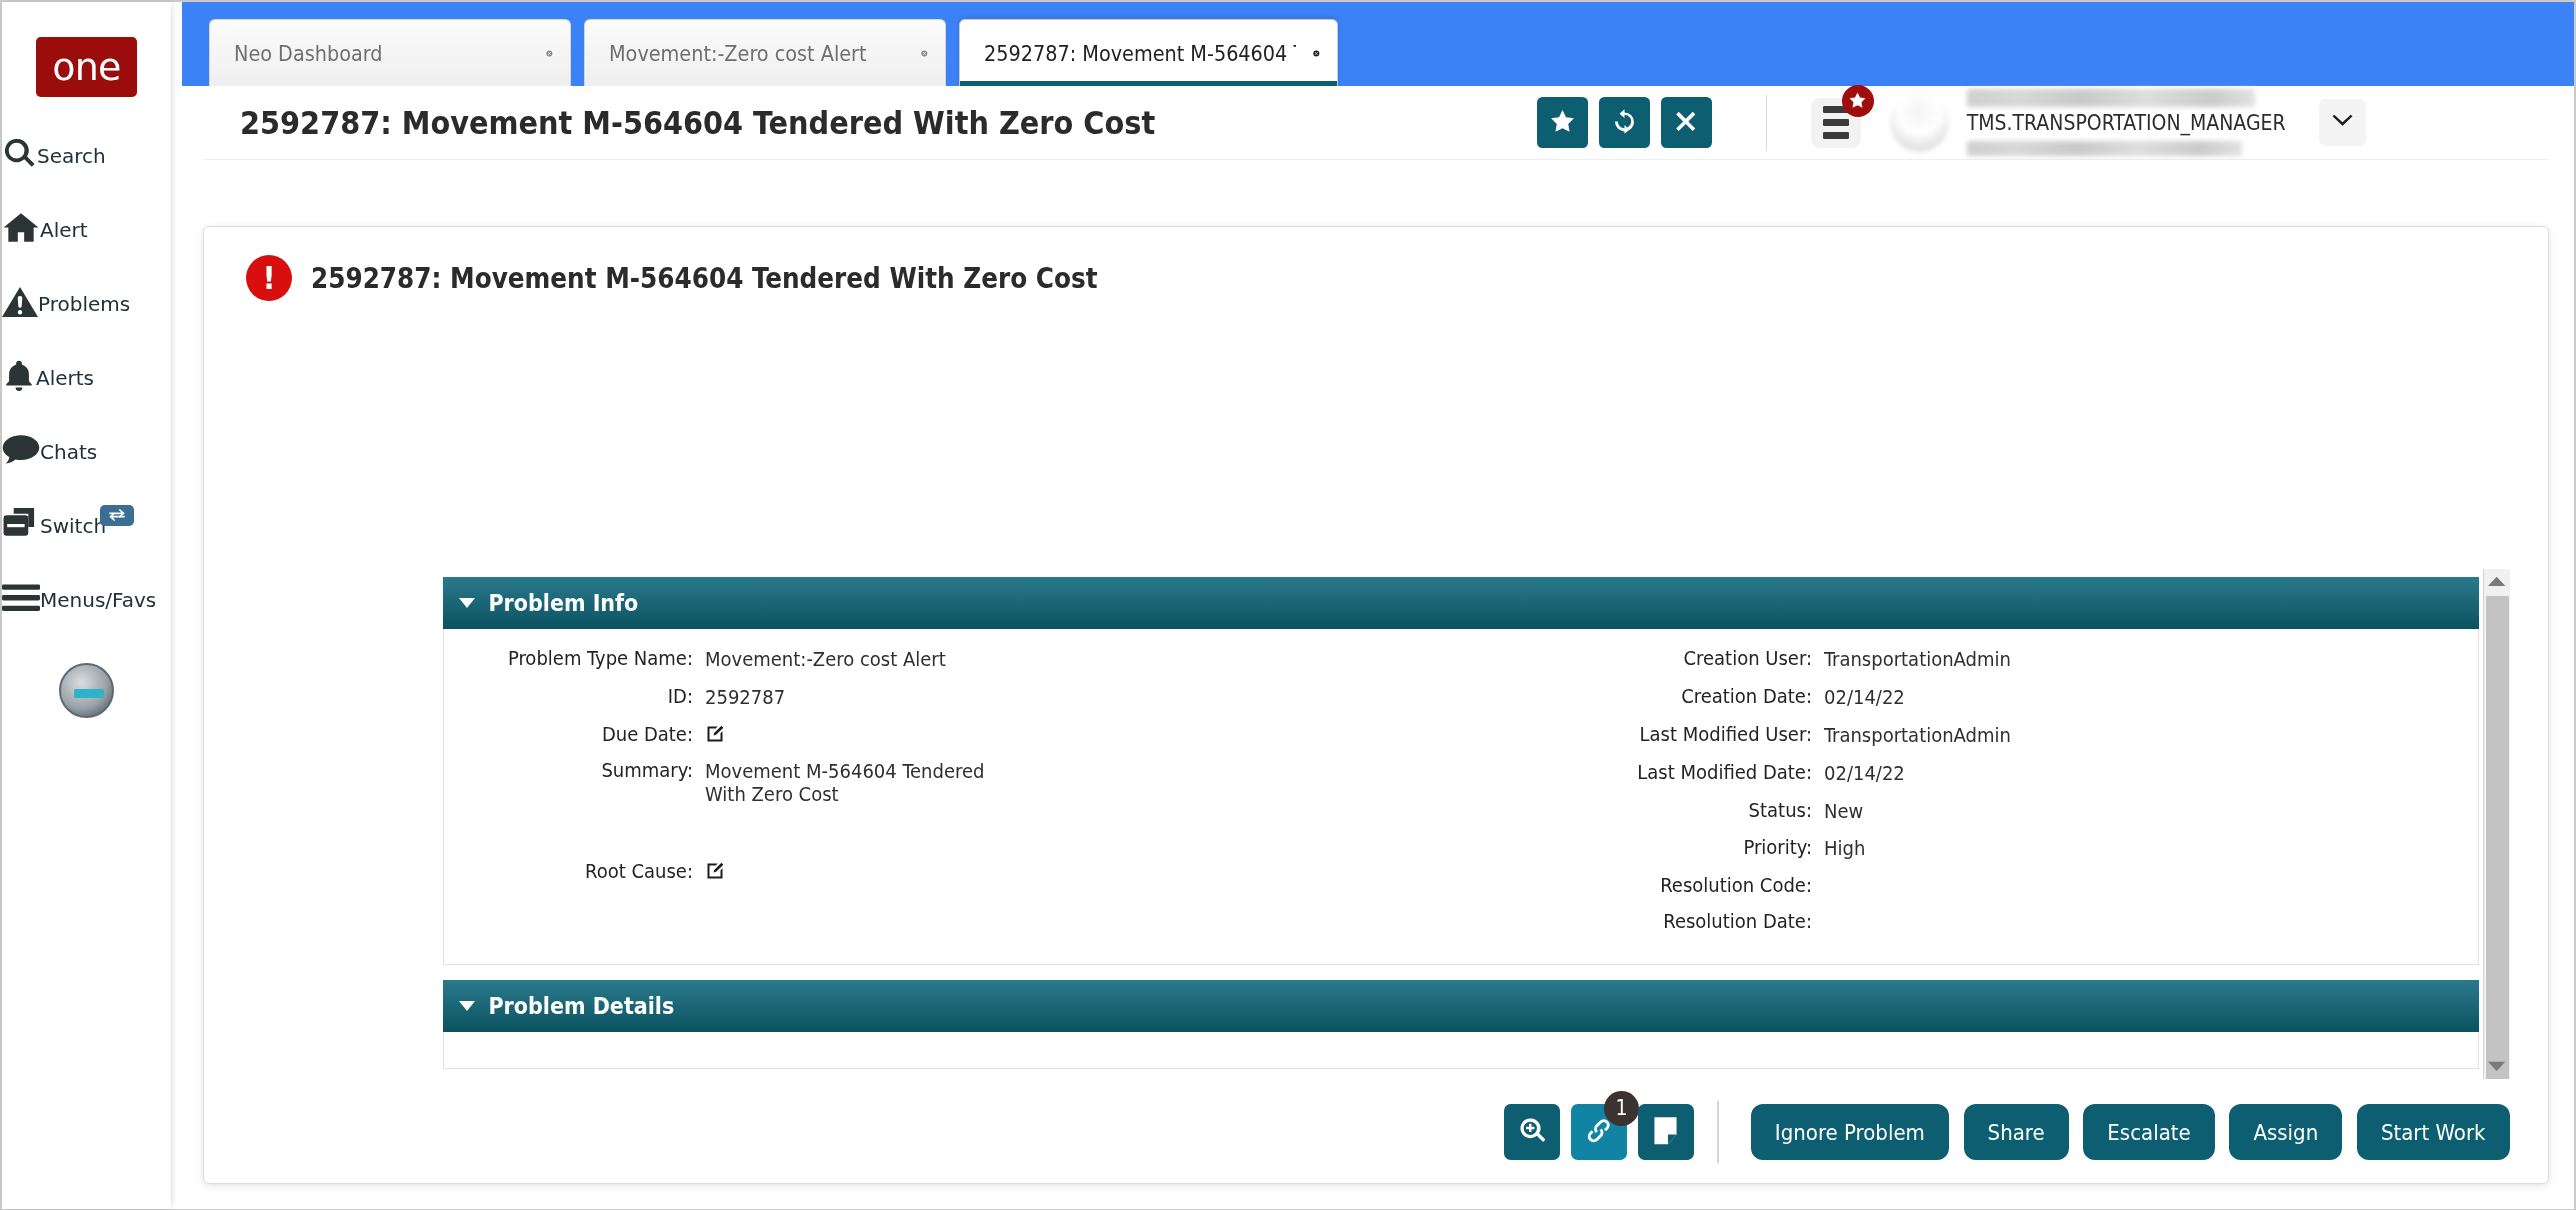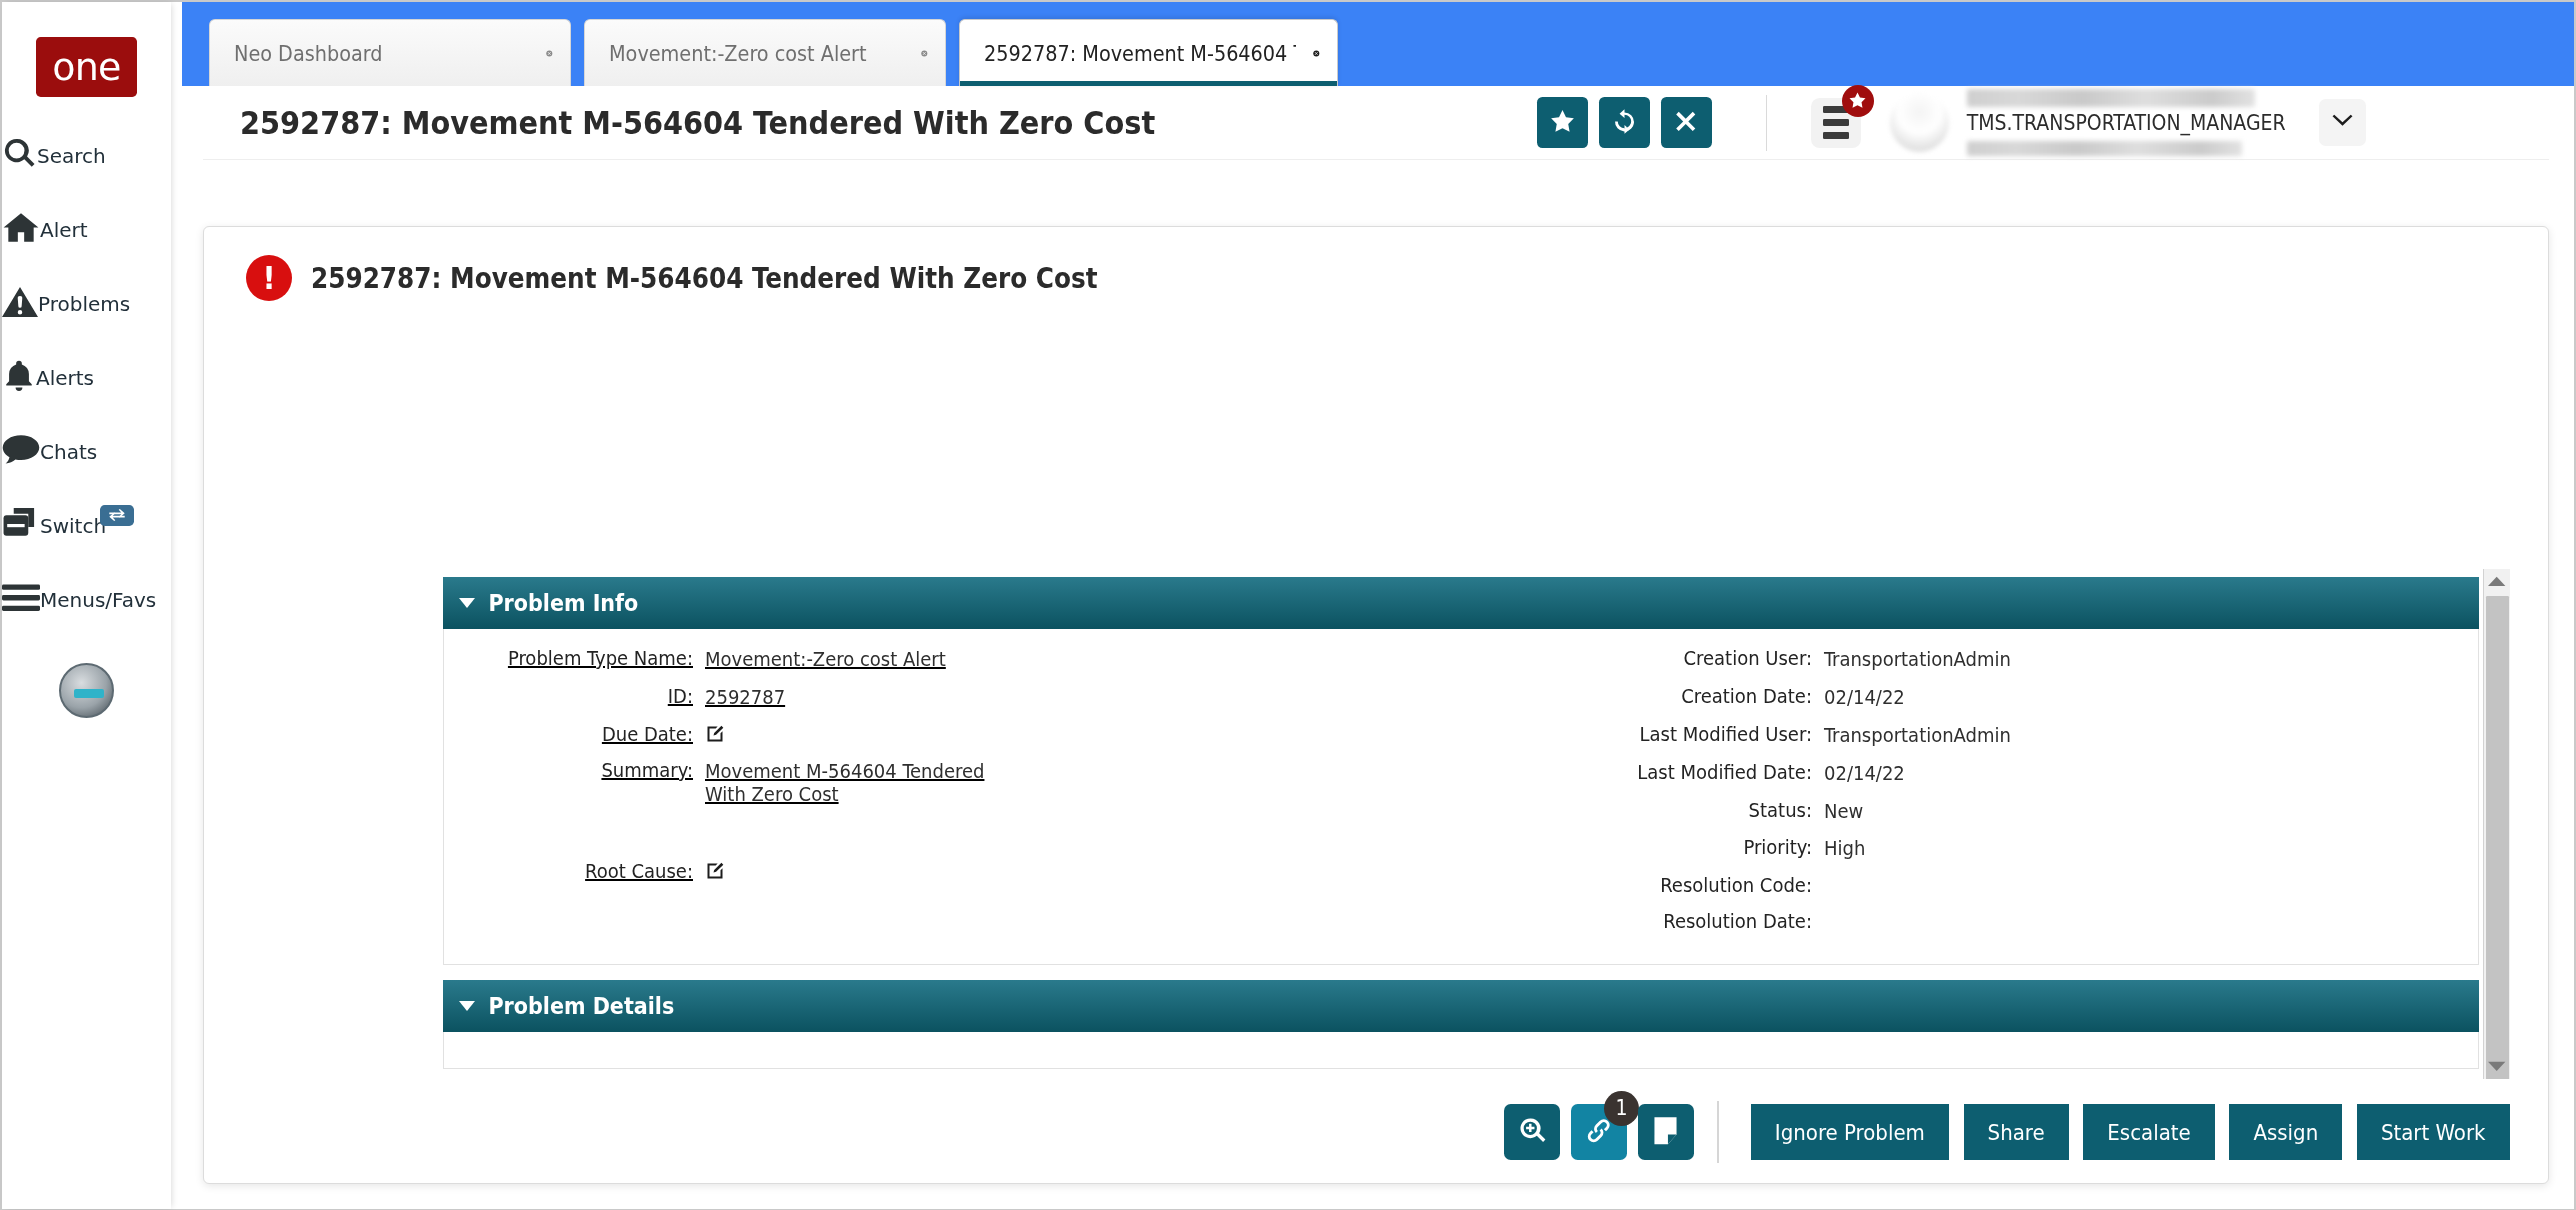--- a/index.html
+++ b/index.html
@@ -244,21 +244,21 @@
     font-size: 20px; color: #2f2f2f;
     font-family: "DejaVu Sans Condensed","DejaVu Sans", sans-serif;
     line-height: 1.16;
     white-space: pre-line;
   }
   .fvalue.link { color: #1c56d6; cursor: pointer; }
   .edit-ico { display: inline-flex; align-items: center; }
   .edit-ico svg { fill: #1d1d1d; }
 
   
-  #pi-left  { width: 596px; text-decoration: underline; }
+  #pi-left  { width: 596px; }
   #pi-left .flabel { width: 261px; }
   #pi-right { width: 603px; margin-left: 496px; }
   #pi-right .flabel { width: 288px; }
 
   .spacer-row { height: 40px; }
 
   
   #vscroll {
     position: absolute; right: 0; top: 0; bottom: 0; width: 27px;
     background: #f1f1f1; border-left: 0.7px solid #d2d2d2;
@@ -293,21 +293,21 @@
   .ic-badge {
     position: absolute; right: -12px; top: -13.4px;
     width: 35px; height: 35px; border-radius: 50%;
     background: #3a3330; color: #fff;
     font-size: 21px; font-family: "DejaVu Sans Condensed","DejaVu Sans", sans-serif;
     display:flex; align-items:center; justify-content:center;
   }
   .foot-sep { width: 2px; height: 62px; background: #d6d6d6; margin: 0 17.4px 0 23px; }
   .act-btn {
     height: 56px; padding: 0 24px; margin-left: 14.7px;
-    background: #0d5e70; color: #ffffff; border: none; border-radius: 0;
+    background: #0d5e70; color: #ffffff; border: none; border-radius: 12px;
     font-size: 22px; cursor: pointer;
     font-family: "DejaVu Sans Condensed","DejaVu Sans", sans-serif;
     white-space: nowrap;
   }
 </style>
 </head>
 <body>
 
 <div id="app">
 

